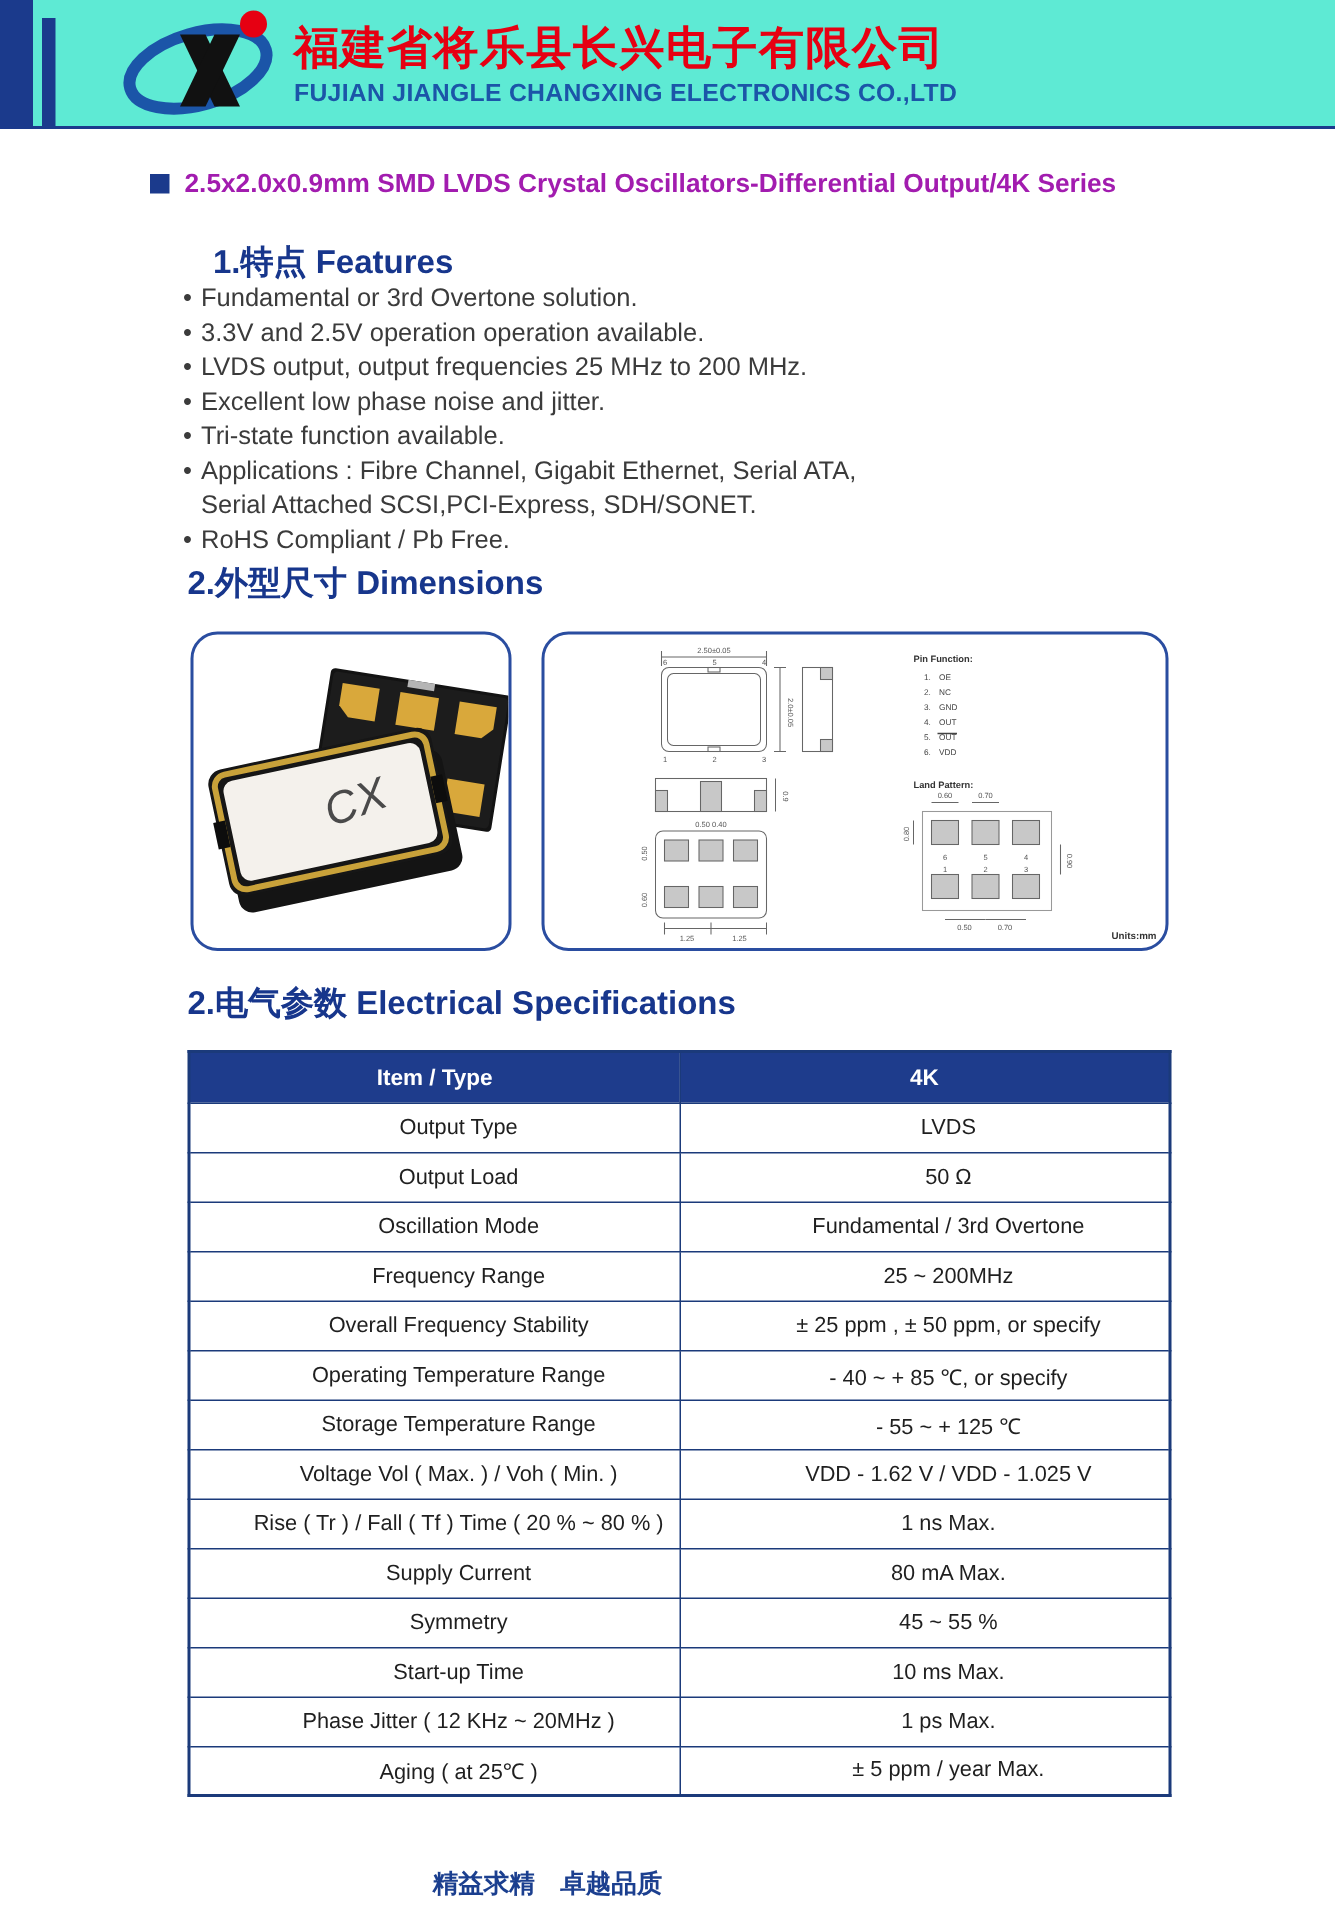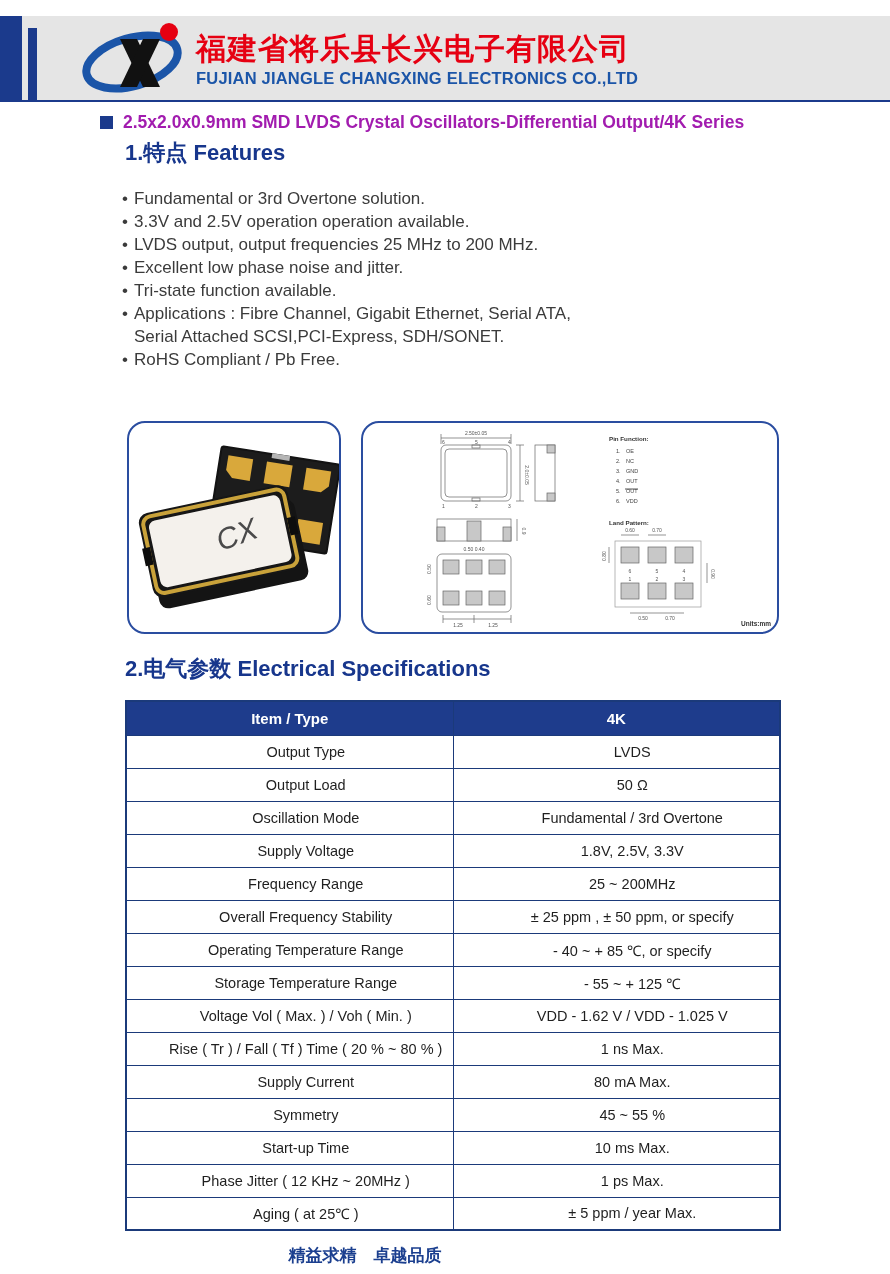--- a/index.html
+++ b/index.html
@@ -1,36 +1,36 @@
 <!DOCTYPE html>
 <html><head>
 <meta charset="utf-8">
 <style>
   * { margin:0; padding:0; box-sizing:border-box; }
   html,body { background:#ffffff; }
   body { font-family:"Liberation Sans", sans-serif; }
   .page { position:relative; width:890px; height:1274px; background:#fff; overflow:hidden; margin:0 auto; }
 
   
-  .header { position:absolute; top:16px; left:0; width:890px; height:86px; border-bottom:2px solid #1b3a8c; background:#e5e5e5; }
+  .header { position:absolute; top:0; left:0; width:890px; height:86px; border-bottom:2px solid #1b3a8c; background:#5eead4; }
   .hbar1 { position:absolute; left:0; top:0; width:22px; height:86px; background:#1b3a8c; }
   .hbar2 { position:absolute; left:28px; top:12px; width:9px; height:74px; background:#1b3a8c; }
   .logo { position:absolute; left:80px; top:5px; }
   .company { position:absolute; left:196px; top:16px; }
   .company-cn { font-size:30px; font-weight:bold; color:#e60012; letter-spacing:1px; line-height:34px; }
   .company-en { font-size:16.5px; font-weight:bold; color:#1b55a8; letter-spacing:0.2px; margin-top:3px; }
 
   
   .title-row { position:absolute; top:112px; left:100px; display:flex; align-items:flex-start; }
   .title-square { width:13px; height:13px; background:#1b3a8c; margin-top:4px; flex:0 0 auto; }
   .doc-title { margin-left:10px; font-size:17.5px; font-weight:bold; color:#a21caf; }
 
   
   .sec-h { position:absolute; left:125px; font-size:22px; font-weight:bold; color:#17368c; }
-  .h-features { top:138px; }
+  .h-features { top:160px;margin-left:17px; }
   .h-dim { top:374px; }
   .h-spec { top:654px; }
 
   
   .features { position:absolute; top:187px; left:122px; width:600px; font-size:17px; color:#3b3b3b; line-height:23px; }
   .feat-line { display:flex; }
   .feat-bullet { width:12px; flex:0 0 auto; }
   .feat-line.cont { padding-left:12px; }
 
   
@@ -105,20 +105,21 @@
       </div>
     <div class="feat-line cont">
         <span>Serial Attached SCSI,PCI-Express, SDH/SONET.</span>
       </div>
     <div class="feat-line">
         <span class="feat-bullet">•</span>
         <span>RoHS Compliant / Pb Free.</span>
       </div>
   </div>
 
+  <div class="sec-h h-dim">2.外型尺寸 Dimensions</div>
 
   <div class="boxes">
 
     <div class="dim-box box-photo">
       <svg width="210" height="209" viewBox="0 0 210 209">
 
         <g transform="translate(92,22) rotate(9)">
           <rect x="0" y="0" width="122" height="92" rx="3" fill="#131313"></rect>
           <rect x="2" y="2" width="118" height="88" rx="3" fill="#1c1c1c"></rect>
 
@@ -267,24 +268,20 @@
         </tr>
       <tr>
           <td>Output Load</td>
           <td>50 Ω</td>
         </tr>
       <tr>
           <td>Oscillation Mode</td>
           <td>Fundamental / 3rd Overtone</td>
         </tr>
       <tr>
-          <td>Supply Voltage</td>
-          <td>1.8V, 2.5V, 3.3V</td>
-        </tr>
-      <tr>
           <td>Frequency Range</td>
           <td>25 ~ 200MHz</td>
         </tr>
       <tr>
           <td>Overall Frequency Stability</td>
           <td>± 25 ppm , ± 50 ppm, or specify</td>
         </tr>
       <tr>
           <td>Operating Temperature Range</td>
           <td>- 40 ~ + 85 ℃, or specify</td>

